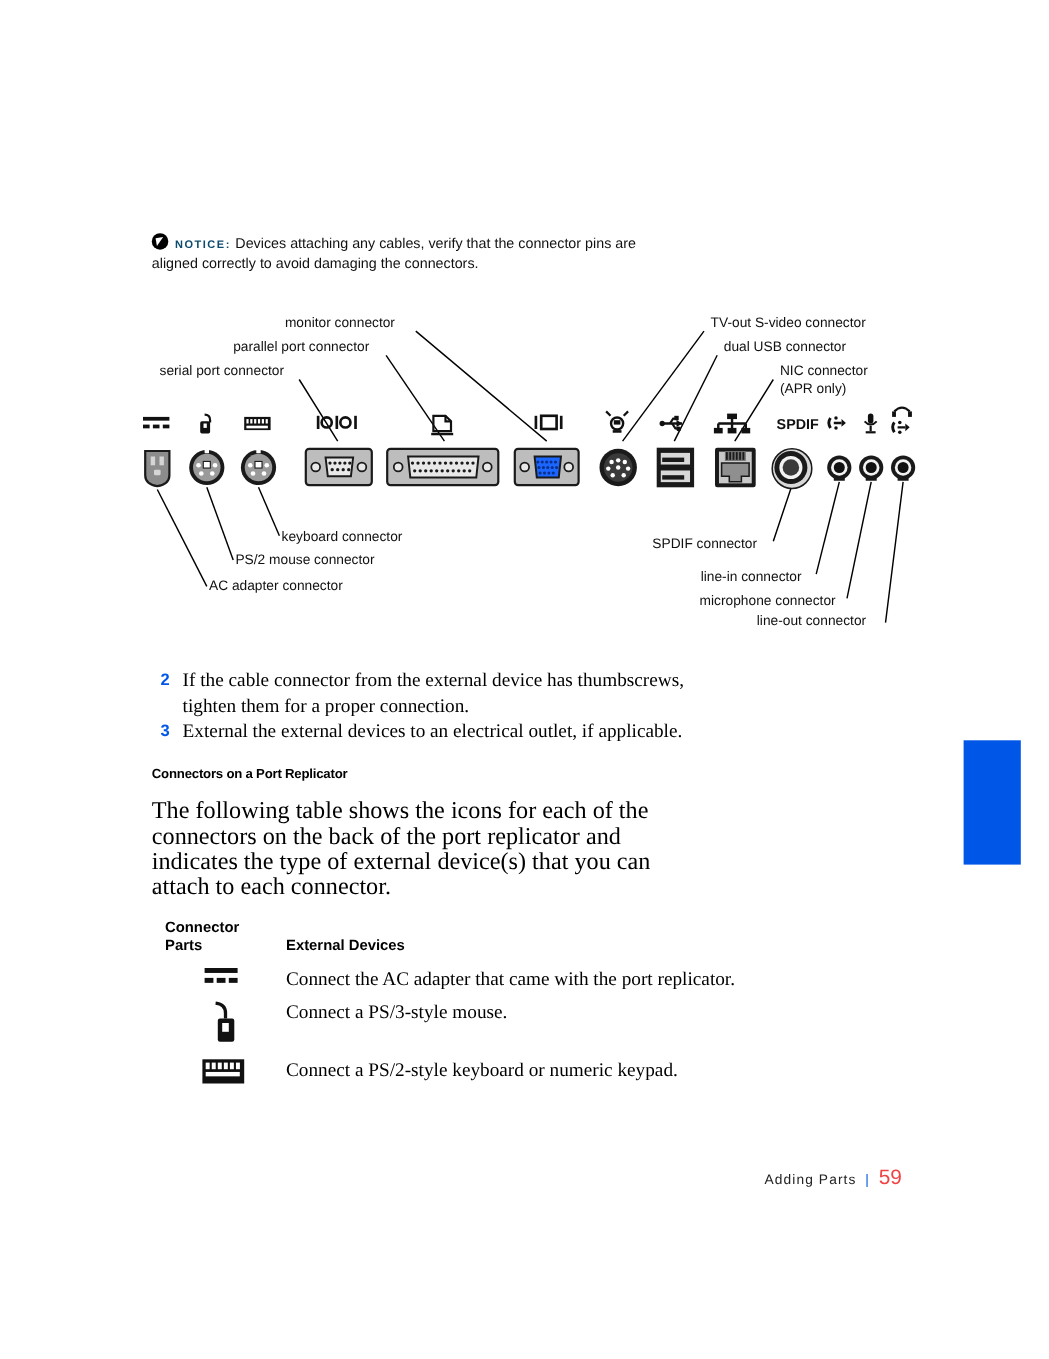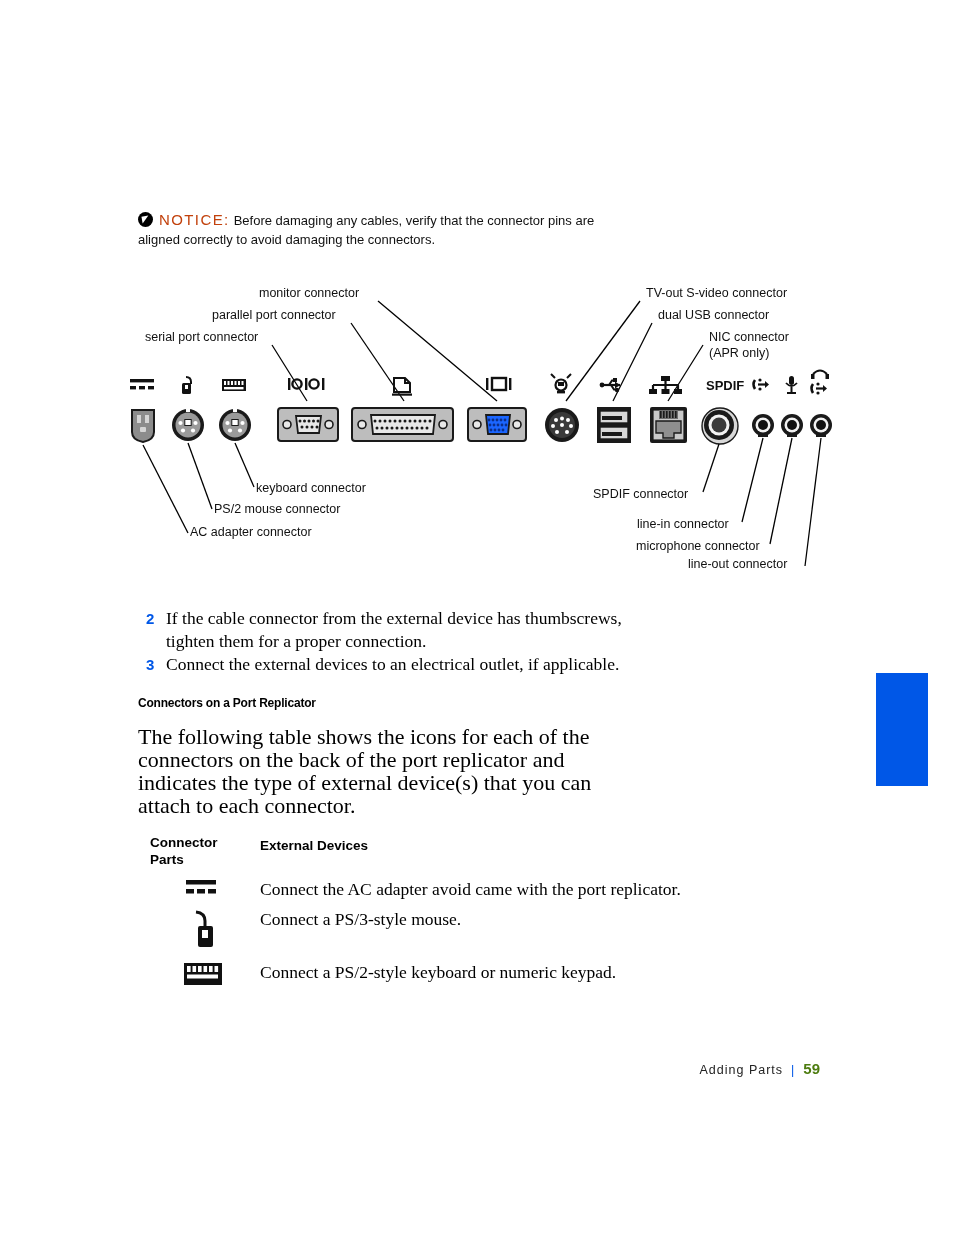--- a/index.html
+++ b/index.html
@@ -21,21 +21,21 @@
   }
   .notice-icon::after{
     content:""; position:absolute; left:3.5px; top:3.5px;
     width:0; height:0;
     border-left:7px solid #fff;
     border-bottom:7px solid transparent;
     transform:rotate(-10deg);
   }
   .notice-label {
     font-family:"Liberation Sans", sans-serif;
-    font-weight:normal; font-size:15px; color:#c2410c;
+    font-weight:bold; font-size:10px; color:#0c4a6e;
     letter-spacing:1.4px;
   }
   .notice-text {
     font-family:"Liberation Sans", sans-serif;
     font-size:13px; color:#111; line-height:19px;
   }
 
   
   #diagram { position:absolute; left:0; top:275px; width:868px; height:310px; }
   #diagram svg { display:block; }
@@ -68,21 +68,21 @@
 
   #stray-period { position:absolute; left:139px; top:800px; font-size:15px; color:#444; }
 
   
   #table { position:absolute; left:150px; top:834px; width:560px; }
   .th {
     font-family:"Liberation Sans", sans-serif;
     font-weight:bold; font-size:13.5px; color:#000; line-height:17px;
   }
   #th-icons { position:absolute; left:0; top:0; width:90px; }
-  #th-devices { position:absolute; left:110px; top:3px; }
+  #th-devices { position:absolute; left:110px; top:17px; }
   .trow { position:absolute; left:0; width:560px; }
   .trow .cell-icon { position:absolute; left:32px; top:0; width:60px; height:40px; }
   .trow .cell-text { position:absolute; left:110px; font-size:17.5px; line-height:22px; }
   #row0 { top:44px; }
   #row1 { top:74px; }
   #row2 { top:127px; }
 
   
   #blue-tab {
     position:absolute; left:876px; top:673px; width:52px; height:113px;
@@ -90,30 +90,30 @@
   }
 
   
   #footer {
     position:absolute; right:134px; top:1060px;
     font-family:"Liberation Sans", sans-serif;
     font-size:12.5px; color:#222; letter-spacing:1px;
     white-space:nowrap;
   }
   #footer .sep { color:#0057e7; margin:0 8px; }
-  #footer .pageno { font-weight:bold; font-size:15px; color:#4d7c0f; letter-spacing:0; }
+  #footer .pageno { font-weight:normal; font-size:19px; color:#ef4444; letter-spacing:0; }
 </style>
 </head>
 <body>
 
 <div class="page">
 
   <div id="notice">
     <span class="notice-icon"></span><span class="notice-label">NOTICE:</span>
-    <span class="notice-text">Before damaging any cables, verify that the connector pins are aligned correctly to avoid damaging the connectors.</span>
+    <span class="notice-text">Devices attaching any cables, verify that the connector pins are aligned correctly to avoid damaging the connectors.</span>
   </div>
 
   <div id="diagram">
   <svg width="954" height="310" viewBox="0 0 954 310" xmlns="http://www.w3.org/2000/svg">
     <defs>
       <g id="ps2port">
         <circle cx="0" cy="0" r="16" fill="#1a1a1a"></circle>
         <circle cx="0" cy="0" r="12.5" fill="#9a9a9a"></circle>
         <rect x="-3.2" y="-5.5" width="6.4" height="6" fill="#ffffff" stroke="#1a1a1a" stroke-width="1"></rect>
         <circle cx="-7.5" cy="-2" r="2.1" fill="#ffffff"></circle>
@@ -403,21 +403,21 @@
     <text class="lbl" x="688" y="293">line-out connector</text>
   </svg>
   </div>
 
   <div class="step" id="step2">
     <span class="num">2</span>
     <span>If the cable connector from the external device has thumbscrews, tighten them for a proper connection.</span>
   </div>
   <div class="step" id="step3">
     <span class="num">3</span>
-    <span>Connect the external devices to an electrical outlet, if applicable.</span>
+    <span>External the external devices to an electrical outlet, if applicable.</span>
   </div>
 
   <div id="section-heading">Connectors on a Port Replicator</div>
   <div id="section-body">The following table shows the icons for each of the connectors on the back of the port replicator and indicates the type of external device(s) that you can attach to each connector.</div>
   <div id="stray-period">.</div>
 
   <div id="table">
     <div id="th-icons" class="th">
       <div>Connector</div>
       <div>Parts</div>
@@ -426,21 +426,21 @@
 
     <div class="trow" id="row0">
       <div class="cell-icon">
         <svg width="40" height="22" viewBox="0 0 40 22" xmlns="http://www.w3.org/2000/svg">
           <rect x="4" y="2" width="30" height="4.5" fill="#111"></rect>
           <rect x="4" y="11" width="8" height="4.5" fill="#111"></rect>
           <rect x="15" y="11" width="8" height="4.5" fill="#111"></rect>
           <rect x="26" y="11" width="8" height="4.5" fill="#111"></rect>
         </svg>
       </div>
-      <div class="cell-text">Connect the AC adapter avoid came with the port replicator.</div>
+      <div class="cell-text">Connect the AC adapter that came with the port replicator.</div>
     </div>
 
     <div class="trow" id="row1">
       <div class="cell-icon">
         <svg width="40" height="46" viewBox="0 0 40 46" xmlns="http://www.w3.org/2000/svg">
           <path d="M14 4 q9 1 9 9 v5" stroke="#111" stroke-width="3" fill="none"></path>
           <rect x="16" y="18" width="15" height="21" rx="2" fill="#111"></rect>
           <rect x="20" y="22" width="6" height="8" fill="#fff"></rect>
         </svg>
       </div>

